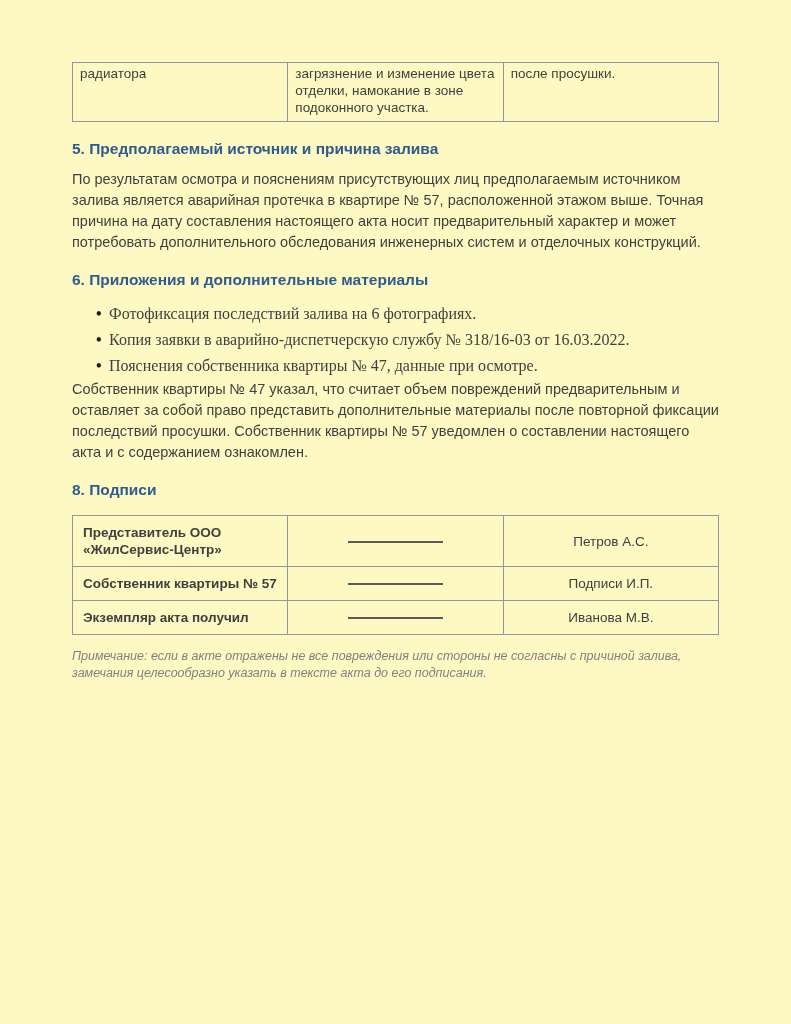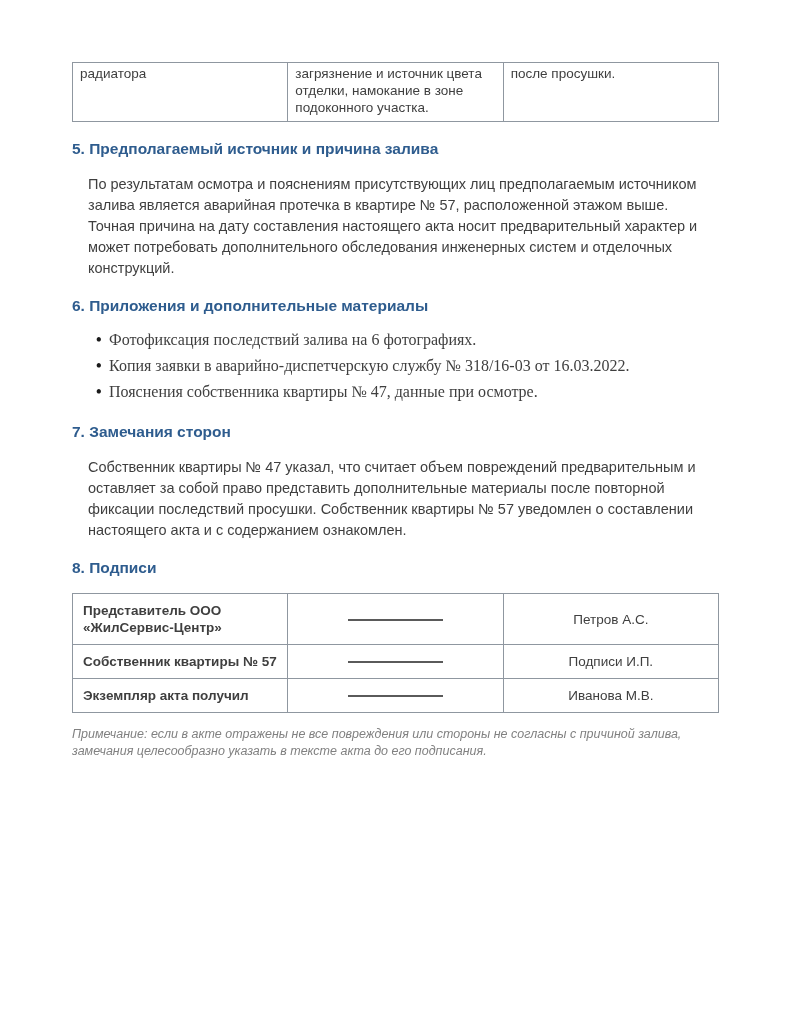--- a/index.html
+++ b/index.html
@@ -1,21 +1,21 @@
 <!DOCTYPE html>
 <html lang="ru"><head>
 <meta charset="utf-8">
 <style>
   * { box-sizing: border-box; }
   html, body { margin: 0; padding: 0; background: #e9e9e9; }
   .page {
     width: 791px;
     height: 1024px;
     margin: 0 auto;
-    background: #ffffff;
+    background: #fef9c3;
     position: relative;
     font-family: "Liberation Sans", "DejaVu Sans", sans-serif;
     color: #3f3f3f;
     overflow: hidden;
   }
   .content {
     position: absolute;
     left: 72px;
     top: 62px;
     width: 647px;
@@ -41,21 +41,21 @@
     font-size: 15.5px;
     line-height: 19px;
     font-weight: bold;
     margin: 17px 0 11px 0;
   }
 
   
   p.body-paragraph {
     font-size: 14.5px;
     line-height: 21px;
-    margin: 16px;
+    margin: 0;
   }
 
   
   ul.bullet-list {
     list-style: none;
     margin: 12px 0 0 0;
     padding: 0 0 0 24px;
   }
   ul.bullet-list li {
     font-size: 16px;
@@ -106,21 +106,21 @@
 </head>
 <body>
 
 <div class="page">
   <div class="content">
 
     <table class="damage">
       <tbody>
           <tr>
         <td>радиатора</td>
-        <td>загрязнение и источник цвета отделки, намокание в зоне подоконного участка.</td>
+        <td>загрязнение и изменение цвета отделки, намокание в зоне подоконного участка.</td>
         <td>после просушки.</td>
       </tr>
     </tbody>
       </table>
 
     <h2 class="section-heading">5. Предполагаемый источник и причина залива</h2>
     <p class="body-paragraph">По результатам осмотра и пояснениям присутствующих лиц предполагаемым источником залива является аварийная протечка в квартире № 57, расположенной этажом выше. Точная причина на дату составления настоящего акта носит предварительный характер и может потребовать дополнительного обследования инженерных систем и отделочных конструкций.</p>
 
     <h2 class="section-heading">6. Приложения и дополнительные материалы</h2>
     <ul class="bullet-list">
@@ -128,21 +128,20 @@
         <span class="bullet">•</span><span>Фотофиксация последствий залива на 6 фотографиях.</span>
       </li>
       <li>
         <span class="bullet">•</span><span>Копия заявки в аварийно-диспетчерскую службу № 318/16-03 от 16.03.2022.</span>
       </li>
       <li>
         <span class="bullet">•</span><span>Пояснения собственника квартиры № 47, данные при осмотре.</span>
       </li>
     </ul>
 
-    <h2 class="section-heading">7. Замечания сторон</h2>
     <p class="body-paragraph">Собственник квартиры № 47 указал, что считает объем повреждений предварительным и оставляет за собой право представить дополнительные материалы после повторной фиксации последствий просушки. Собственник квартиры № 57 уведомлен о составлении настоящего акта и с содержанием ознакомлен.</p>
 
     <h2 class="section-heading">8. Подписи</h2>
 
     <table class="signatures">
       <tbody>
           <tr>
         <td class="role-cell">Представитель ООО «ЖилСервис-Центр»</td>
         <td class="line-cell">
           <span class="sig-line"></span>

